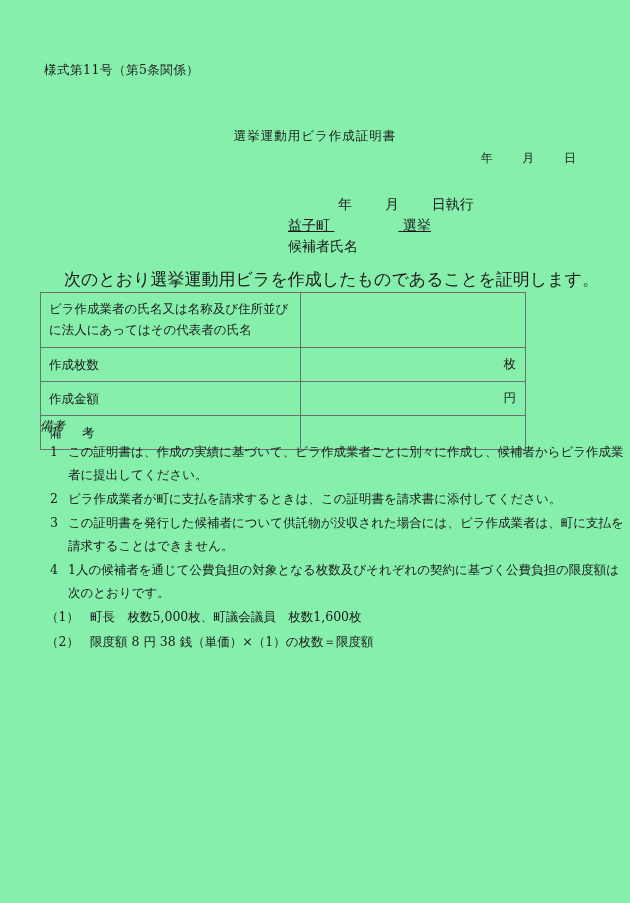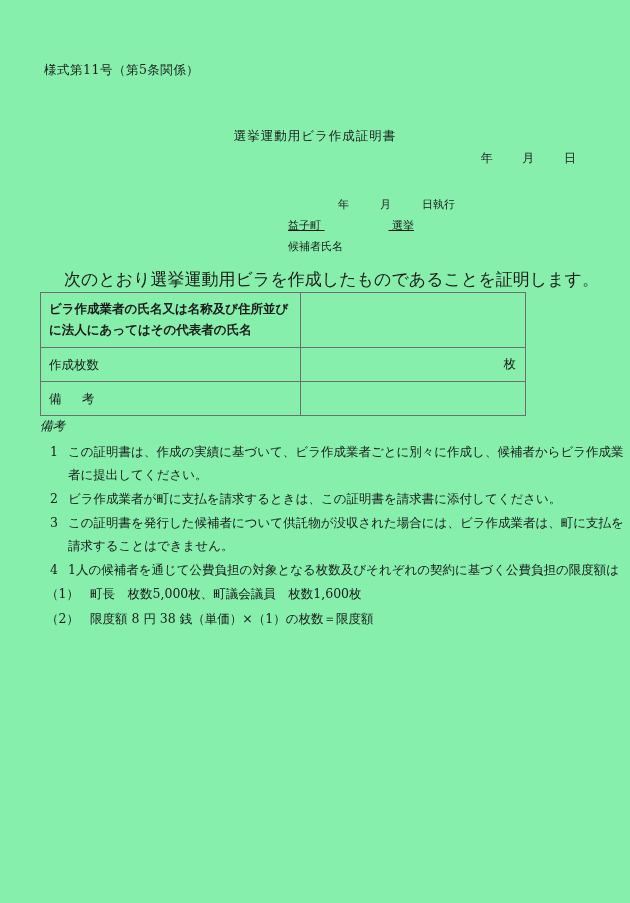--- a/index.html
+++ b/index.html
@@ -53,21 +53,21 @@
     white-space: nowrap;
     margin-left: 24px;
   }
   .issue-date .sp { display: inline-block; width: 22px; }
 
   
   .election-block {
     position: absolute;
     left: 288px;
     top: 194px;
-    font-size: 11px;
+    font-size: 14px;
     line-height: 21px;
   }
   .election-date {
     padding-left: 50px;
     white-space: nowrap;
   }
   .election-date .sp { display: inline-block; width: 24px; }
   .election-name {
     white-space: nowrap;
     text-decoration: underline;
@@ -103,21 +103,21 @@
   }
   .cert-table td.label {
     width: 243px;
     padding: 4px 8px;
     line-height: 21px;
   }
   .cert-table td.value {
     padding: 4px 9px;
     text-align: right;
   }
-  .row-tall td { height: 45px; vertical-align: top; font-weight: bold; }
+  .row-tall td { height: 45px; vertical-align: top; }
   .row-tall td.label { padding-top: 5px; }
   .row-std td { height: 25px; }
   .label-spread {
     letter-spacing: 4px;
   }
 
   
   .notes {
     position: absolute;
     left: 40px;
@@ -197,20 +197,26 @@
         </td>
         <td class="value"></td>
       </tr>
       <tr class="row-std">
         <td class="label">作成枚数</td>
         <td class="value">
           <span></span><span>枚</span>
         </td>
       </tr>
       <tr class="row-std">
+        <td class="label">作成金額</td>
+        <td class="value">
+          <span></span><span>円</span>
+        </td>
+      </tr>
+      <tr class="row-std">
         <td class="label">
           <span class="label-spread">備　考</span>
         </td>
         <td class="value"></td>
       </tr>
     </tbody>
   </table>
 
   <div class="notes">
     <p class="notes-title">備考</p>
@@ -228,20 +234,21 @@
 
     <div class="note">
       <span class="marker">3</span>
       <span class="nowrapline">この証明書を発行した候補者について供託物が没収された場合には、ビラ作成業者は、町に支払を</span>
       <span class="cont nowrapline">請求することはできません。</span>
     </div>
 
     <div class="note">
       <span class="marker">4</span>
       <span class="nowrapline">1人の候補者を通じて公費負担の対象となる枚数及びそれぞれの契約に基づく公費負担の限度額は</span>
+      <span class="cont nowrapline">次のとおりです。</span>
     </div>
 
     <div class="note sub">
       <span class="marker paren">（1）</span>
       <span class="nowrapline">町長　枚数5,000枚、町議会議員　枚数1,600枚</span>
     </div>
 
     <div class="note sub">
       <span class="marker paren">（2）</span>
       <span class="nowrapline">限度額 8 円 38 銭（単価）×（1）の枚数＝限度額</span>

